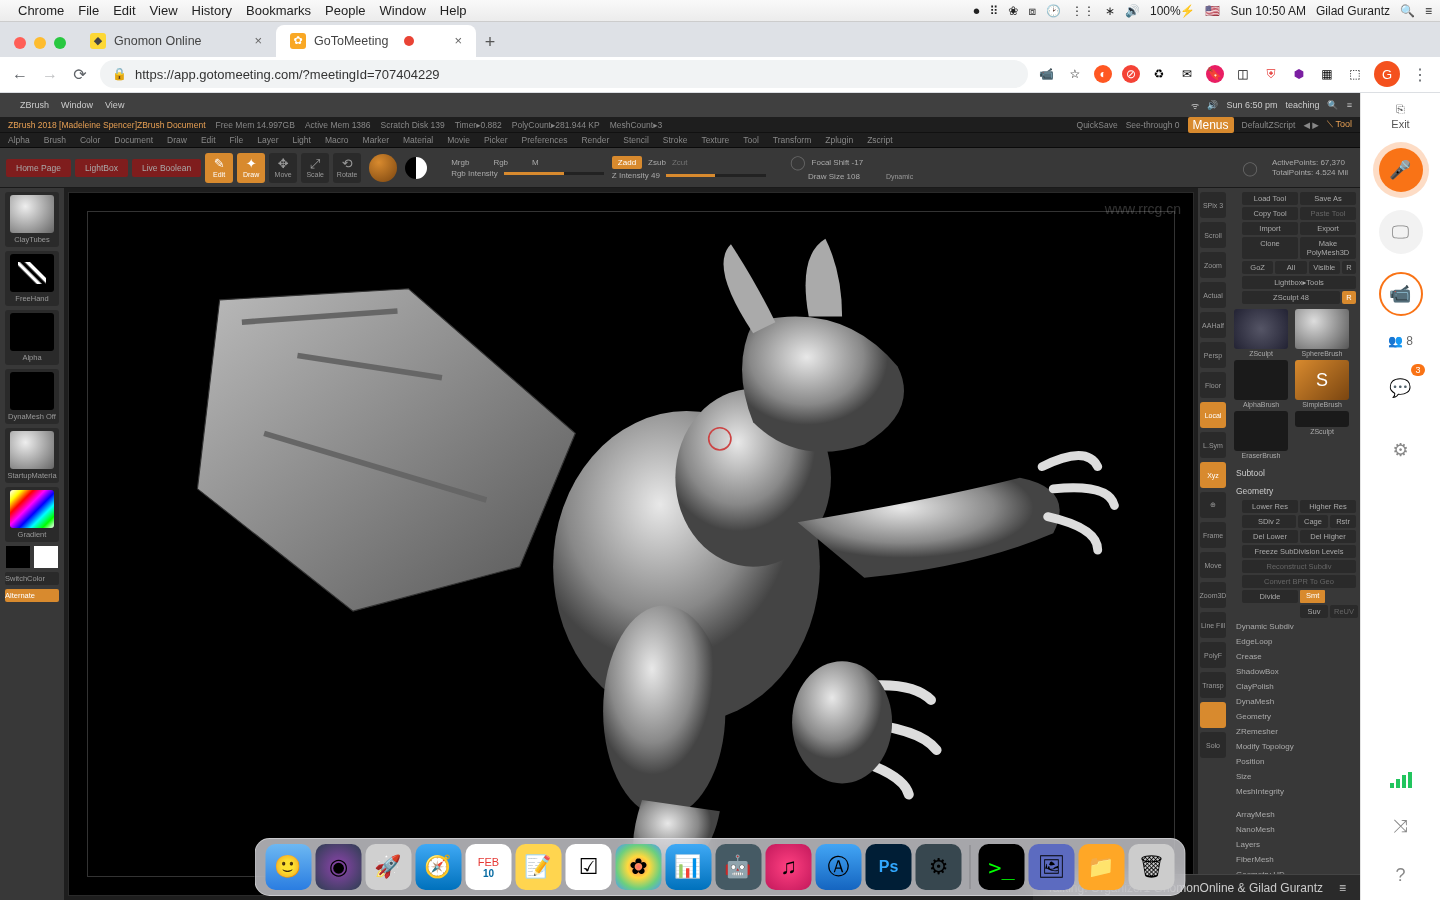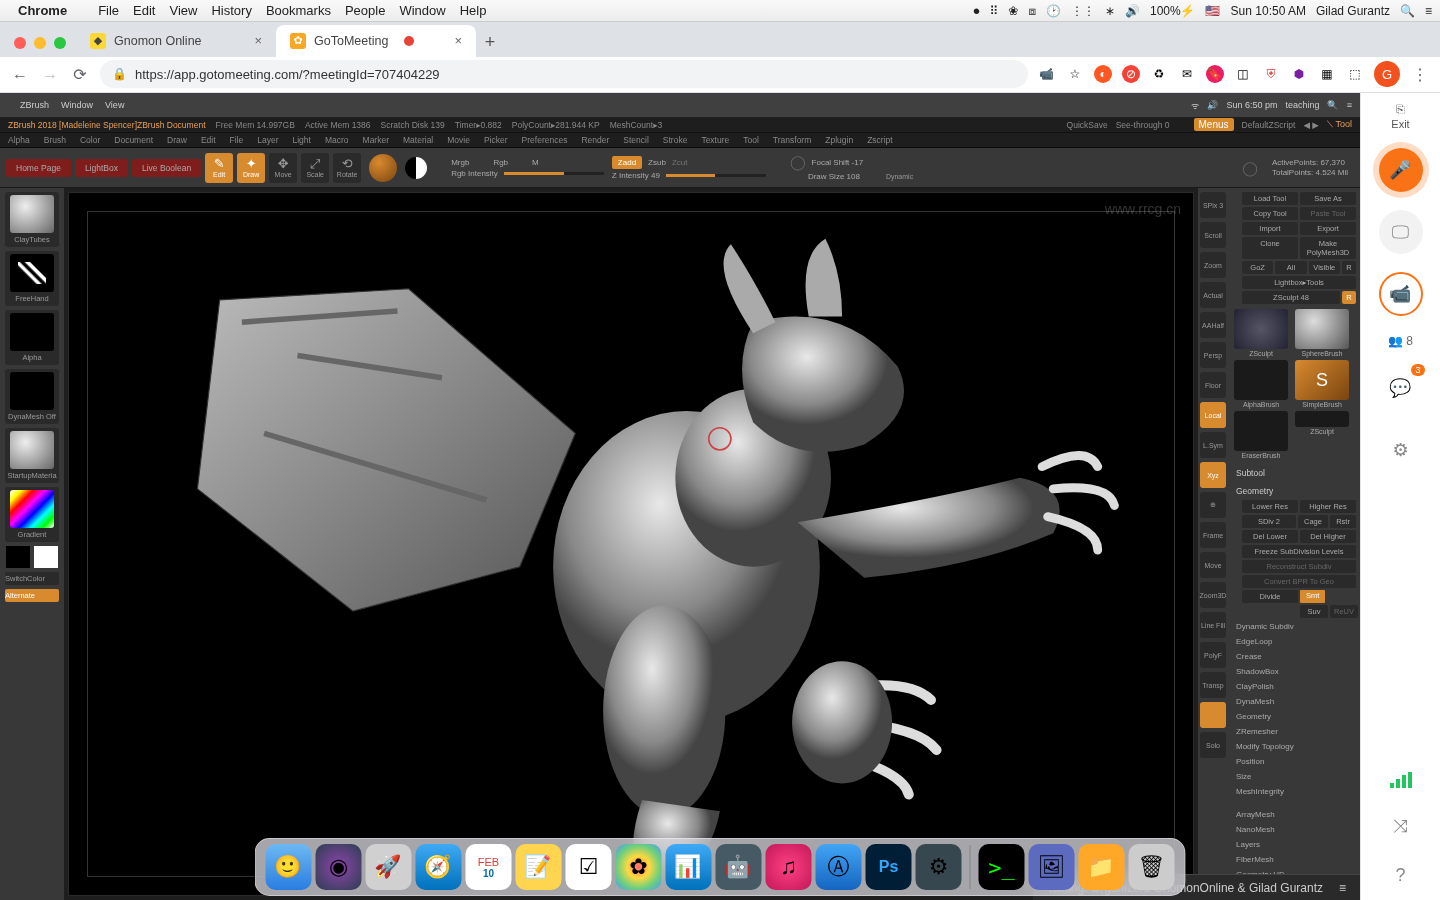--- a/index.html
+++ b/index.html
@@ -1,21 +1,21 @@
 <!DOCTYPE html>
 <html><head>
 <meta charset="utf-8">
 <style>
 * { margin: 0; padding: 0; box-sizing: border-box; font-family: -apple-system, BlinkMacSystemFont, "Helvetica Neue", sans-serif; }
 body { width: 1440px; height: 900px; background: #fff; overflow: hidden; position: relative; }
 
 
 .mac-menubar { height: 22px; background: linear-gradient(#f9f9f9,#ececec); display: flex; align-items: center; font-size: 13px; color: #222; padding: 0 8px; border-bottom: 1px solid #ccc; }
 .mac-menubar .apple { font-size: 15px; margin-right: 10px; }
-.mac-menubar .app { font-weight: 700; margin-right: 31px; }
+.mac-menubar .app { font-weight: 400; margin-right: 14px; }
 .mac-menubar .m { margin-right: 14px; cursor: default; }
 .mac-menubar .right { margin-left: auto; display: flex; align-items: center; gap: 10px; font-size: 12px; }
 .mac-menubar .right span { display: inline-flex; align-items: center; }
 
 
 .chrome { display: flex; flex-direction: column; height: calc(900px - 22px); }
 .tabstrip { height: 36px; background: #dee1e6; display: flex; align-items: flex-end; padding-left: 8px; }
 .traffic { display: flex; gap: 8px; align-items: center; padding: 0 10px 8px 6px; }
 .traffic .dot { width: 12px; height: 12px; border-radius: 50%; }
 .dot.red{background:#ff5f57}.dot.yel{background:#febc2e}.dot.grn{background:#28c840}
@@ -48,21 +48,21 @@
 .zbrush-window { flex: 1; display: flex; flex-direction: column; background: #2c2c2c; position: relative; }
 .zw-titlebar { height: 18px; background: linear-gradient(#e8e8e8,#d4d4d4); display: flex; align-items: center; justify-content: center; font-size: 10px; color: #444; position: relative; }
 .zw-traffic { position: absolute; left: 6px; display: flex; gap: 5px; }
 .zw-traffic span { width: 9px; height: 9px; border-radius: 50%; }
 .zw-mac-menu { height: 24px; background: #404040; color: #ccc; font-size: 9px; display: flex; align-items: center; padding: 11px 8px; gap: 12px; }
 .zw-mac-menu .zapple { font-size: 11px; }
 .zw-mac-menu .zr { margin-left: auto; display: flex; gap: 8px; align-items: center; }
 
 .zw-status { height: 16px; background: #1e1e1e; color: #888; font-size: 8.5px; display: flex; align-items: center; padding: 0 8px; gap: 10px; border-bottom: 1px solid #111; }
 .zw-status .orange { color: #e8a054; }
-.zw-status .btn-o { background: #d88a2e; color: #fff; padding: 1px 5px; border-radius: 2px; font-size: 10px; margin-left: 16px; }
+.zw-status .btn-o { background: #d88a2e; color: #fff; padding: 1px 5px; border-radius: 2px; font-size: 12px; }
 .zw-status .sright { margin-left: auto; display: flex; gap: 8px; align-items: center; }
 
 .zw-menu2 { height: 15px; background: #1e1e1e; color: #888; font-size: 8.5px; display: flex; align-items: center; padding: 0 8px; gap: 14px; border-bottom: 1px solid #0a0a0a; }
 
 .zw-toolbar { height: 40px; background: #383838; display: flex; align-items: center; padding: 0 6px; gap: 4px; border-bottom: 1px solid #1a1a1a; }
 .zw-tb-btn { font-size: 8.5px; color: #aaa; background: #7f1d1d; padding: 4px 10px; border-radius: 2px; }
 .zw-tb-ico { width: 28px; height: 30px; background: #2a2a2a; border-radius: 3px; display: flex; flex-direction: column; align-items: center; justify-content: center; font-size: 7px; color: #999; gap: 1px; }
 .zw-tb-ico.active { background: #d88a2e; color: #fff; }
 .zw-tb-ico .ic { font-size: 13px; line-height: 1; }
 .zw-sliders { display: flex; flex-direction: column; gap: 2px; font-size: 8px; color: #aaa; margin-left: 10px; }

